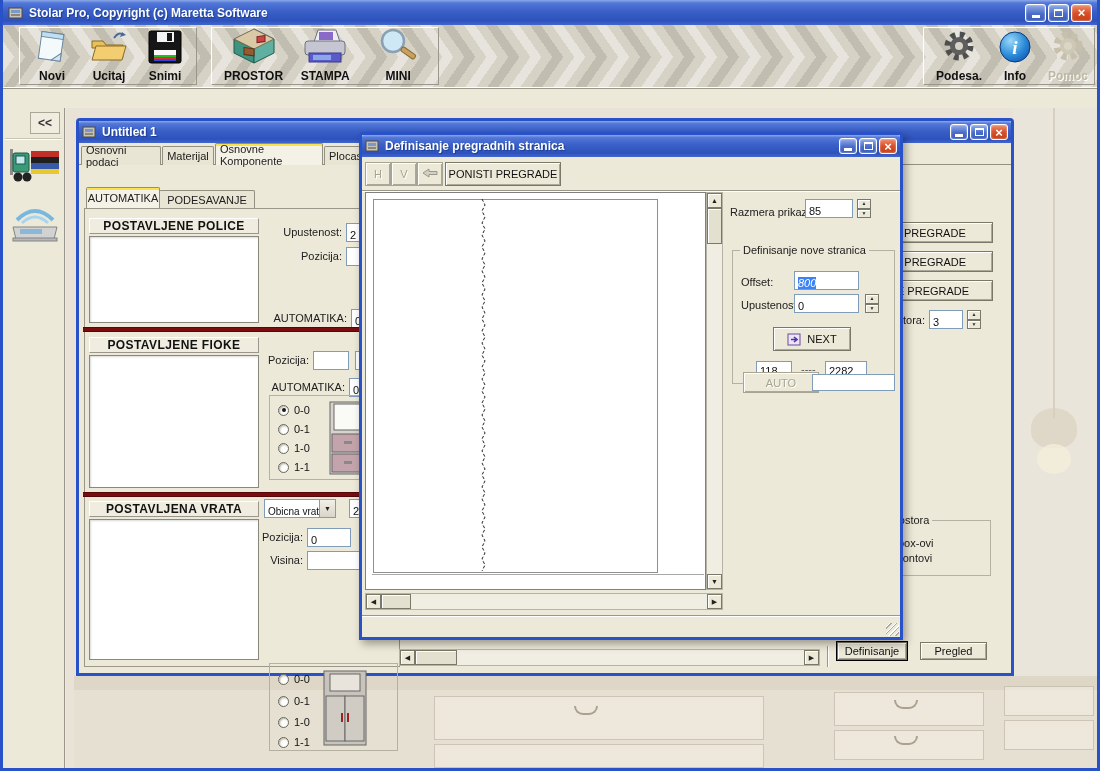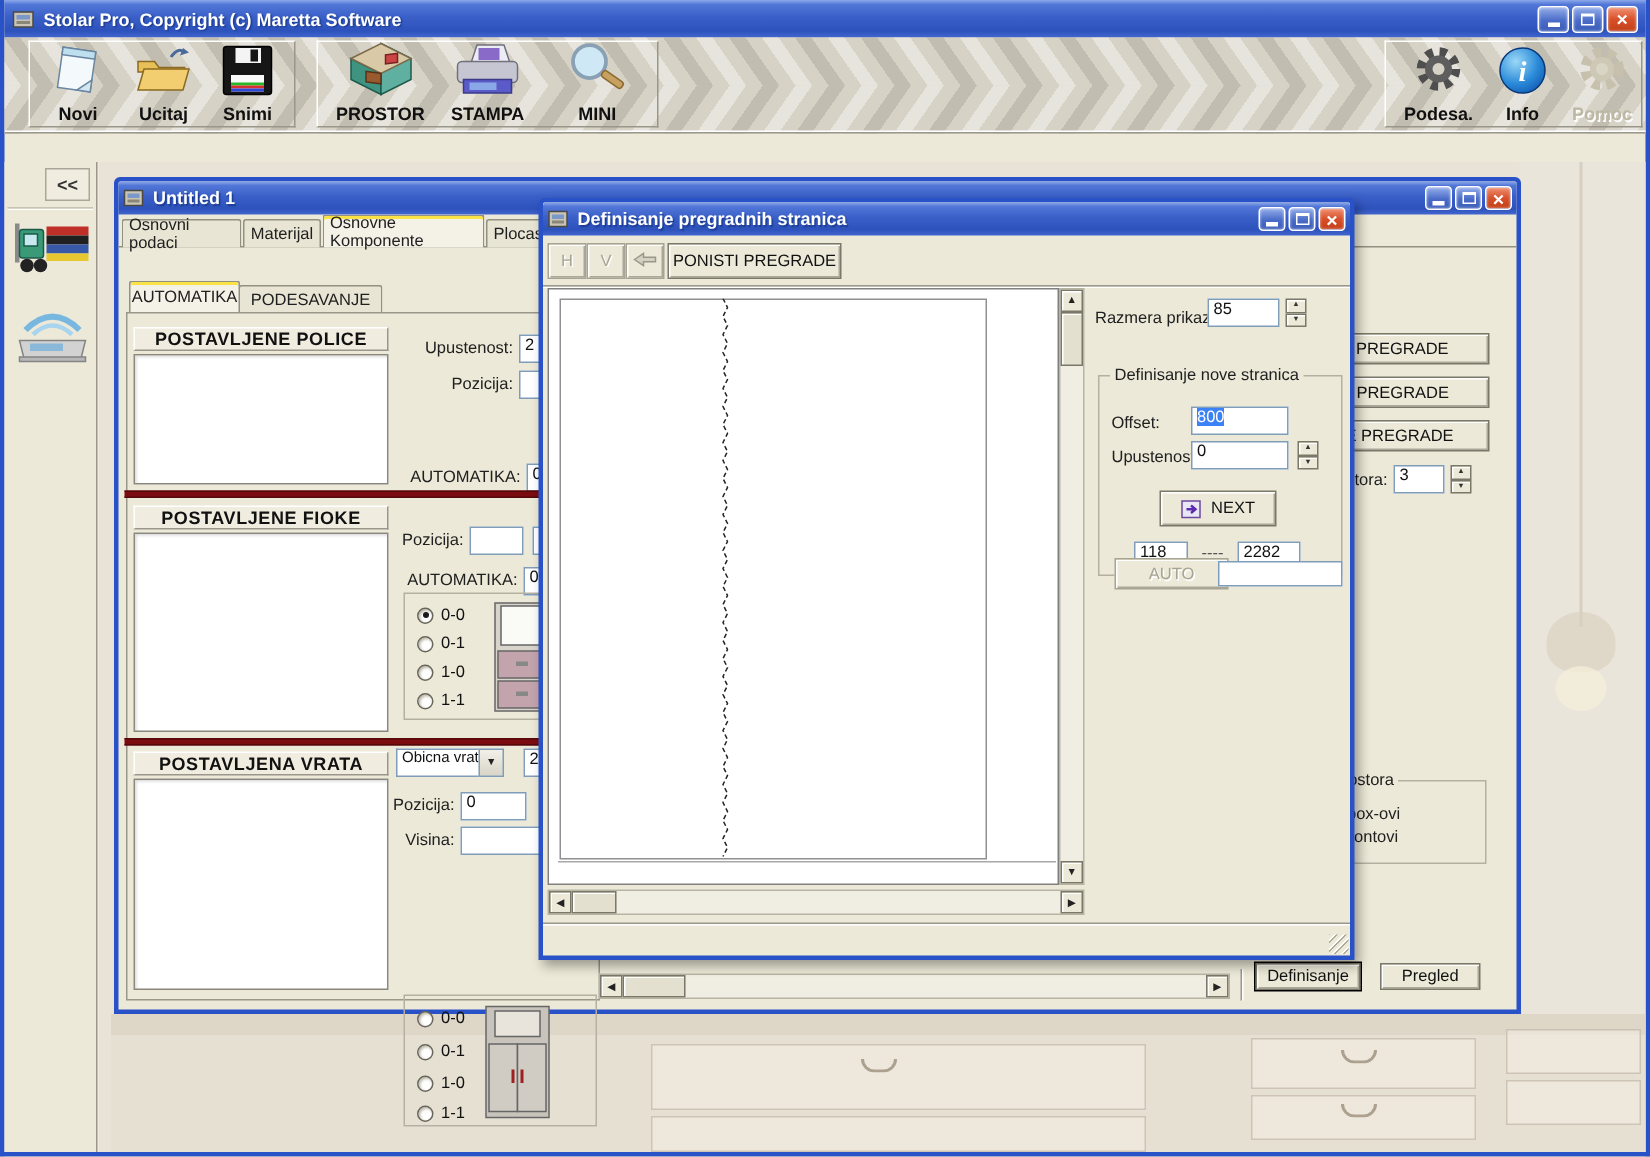--- a/index.html
+++ b/index.html
@@ -62,22 +62,22 @@
   .dlg { box-shadow:3px 4px 8px rgba(0,0,0,.35); }
 
   
   .tab { position:absolute; height:19px; top:3px; background:#E9E5D4; border:1px solid #919081; border-bottom:none; border-radius:2px 2px 0 0;
          display:flex; align-items:center; justify-content:center; font-size:11px; padding:0 4px; color:#202020; }
   .tab.active { top:0; height:22px; background:#F4F1E6; font-size:11px; z-index:2; box-shadow:inset 0 2px 0 #FBE247; }
   .tabrow { position:absolute; left:0; right:0; height:22px; }
   .tabbase { position:absolute; left:0; right:0; bottom:0; border-bottom:1px solid #919081; }
 
   
-  .fld { background:#fff; border:1px solid #7F9DB9; font-size:11px; padding:0 3px; height:19px; display:flex; align-items:flex-start; overflow:hidden; white-space:nowrap; }
-  .sel { background:#3b82f6; color:#fff; }
+  .fld { background:#fff; border:1px solid #7F9DB9; font-size:11px; padding:0 3px; height:19px; display:flex; align-items:flex-end; overflow:hidden; white-space:nowrap; }
+  .sel { background:#3b82f6; color:#fff;font-style:italic; }
   .btn { background:#ECE9D8; border:1px solid #7A7868; box-shadow:inset 1px 1px 0 #FFFFFF, inset -1px -1px 0 #ACA899;
          display:flex; align-items:center; justify-content:center; font-size:11px; color:#111; cursor:default; white-space:nowrap; }
   .btn.disabled { color:#A8A494; text-shadow:1px 1px 0 #fff; border-color:#A8A494; }
   .btn.focus { outline:1px solid #000; }
   .shdr { font-weight:bold; font-size:12px; letter-spacing:.4px; text-align:center; background:#F0EDE0; border:1px solid; border-color:#FFF #9A968A #9A968A #FFF;
           display:flex; align-items:center; justify-content:center; }
   .list { background:#fff; border:1px solid #8A887C; box-shadow:inset 1px 1px 2px rgba(0,0,0,.15); }
   .divider { background:#7A0C10; border-top:1px solid #55070A; border-bottom:1px solid #55070A; }
   .gb { border:1px solid #B5B1A2; position:relative; }
   .gb .gblbl { position:absolute; top:-7px; left:7px; background:#ECE9D8; padding:0 3px; font-size:11px; color:#202020; }

